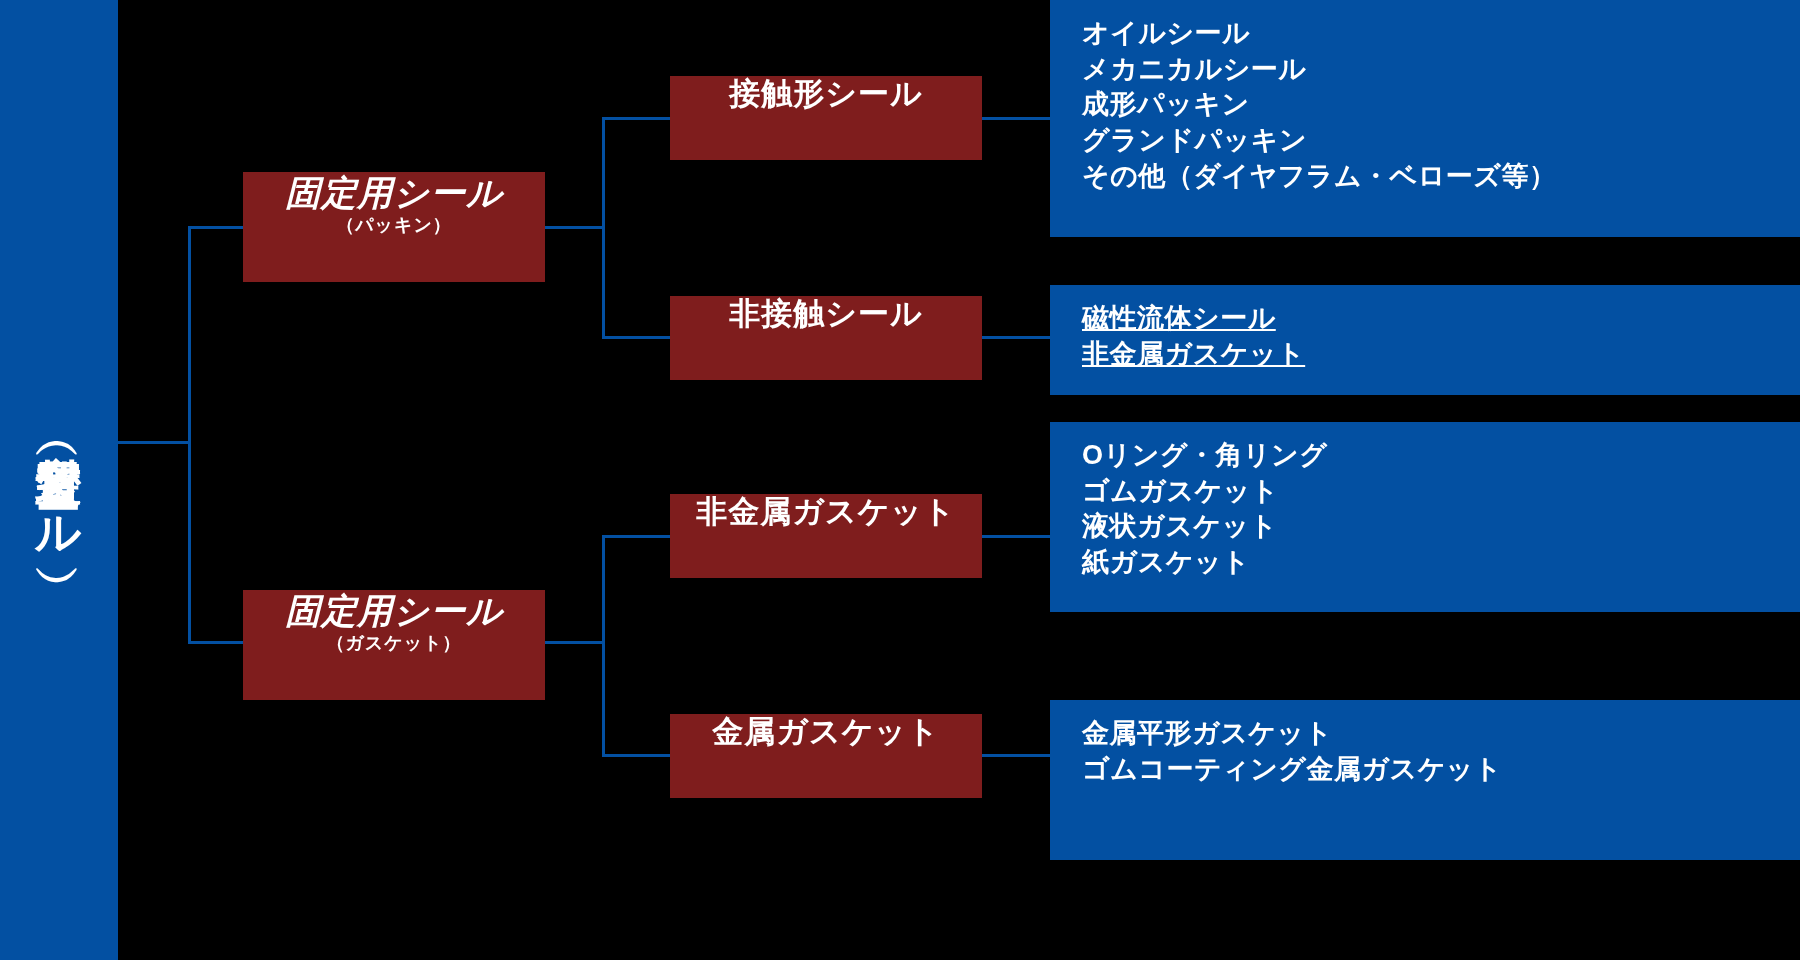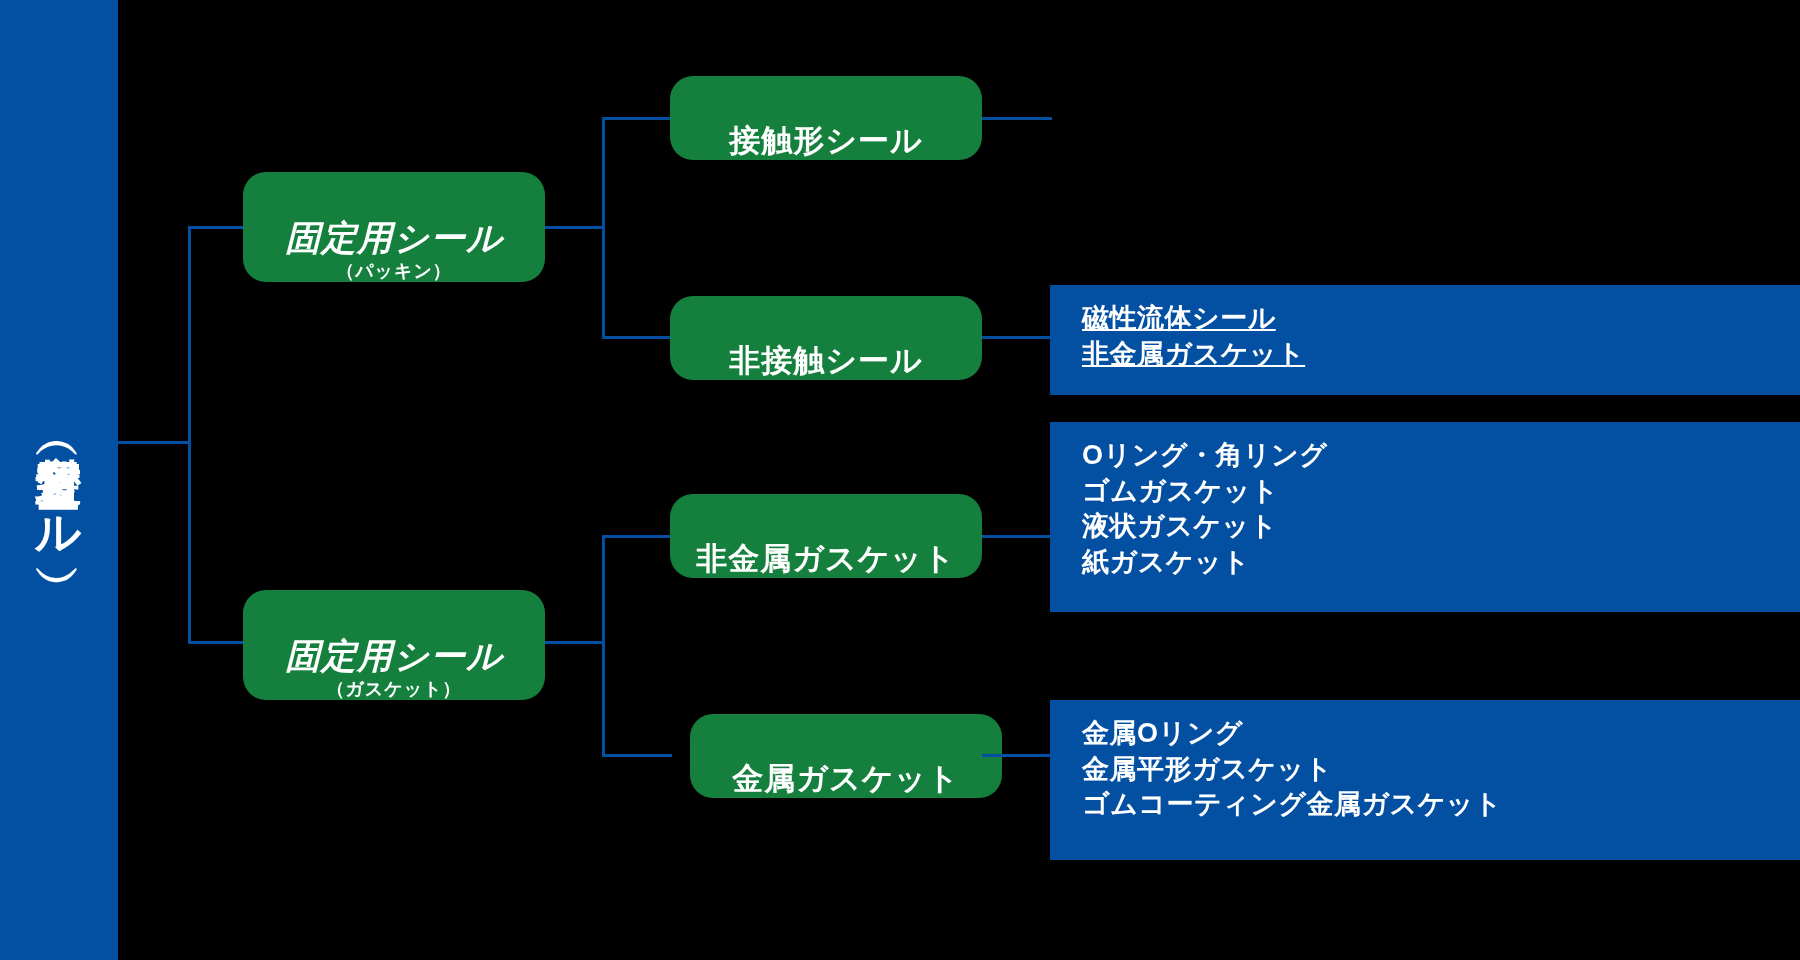--- a/index.html
+++ b/index.html
@@ -40,51 +40,50 @@
     font-weight: bold;
     font-size: 46px;
     line-height: 1.18;
     letter-spacing: 2px;
     white-space: nowrap;
     text-align: center;
   }
   
   .node-box {
     position: absolute;
-    background: #15803d;
+    background: #7f1d1d;
     color: #ffffff;
     font-weight: bold;
     display: flex;
     flex-direction: column;
     align-items: center;
-    justify-content: flex-end;
+    justify-content: flex-start;
     text-align: center;
     line-height: 1.18;
-    border-radius: 23px;
   }
   .lvl2 {
     left: 243px;
     width: 302px;
   }
   .lvl2 .main-line { font-size: 35px; letter-spacing: 1px; font-style: italic; }
   .lvl2 .sub-line  { font-size: 18px; letter-spacing: 1px; margin-top: 2px;}
   .lvl2-a { top: 172px;  height: 110px; }
   .lvl2-b { top: 590px;  height: 110px; }
 
   .lvl3 {
     left: 670px;
     width: 312px;
     height: 84px;
     font-size: 31px;
     letter-spacing: 1px;
   }
   .lvl3-a { top: 76px; }
   .lvl3-b { top: 296px; }
   .lvl3-c { top: 494px; }
-  .lvl3-d { top: 714px; margin-left: 20px; }
+  .lvl3-d { top: 714px; }
 
   
   .leaf-panel {
     position: absolute;
     left: 1050px;
     width: 750px;
     background: #0350a2;
     color: #ffffff;
     font-weight: bold;
     font-size: 27px;
@@ -149,32 +148,38 @@
   </div>
   <div class="node-box lvl3 lvl3-d">
     <span>金属ガスケット</span>
   </div>
 
   <div class="ln ln-h" style="left:982px; top:117px; width:70px;"></div>
   <div class="ln ln-h" style="left:982px; top:336px; width:70px;"></div>
   <div class="ln ln-h" style="left:982px; top:535px; width:70px;"></div>
   <div class="ln ln-h" style="left:982px; top:754px; width:70px;"></div>
 
+  <div class="leaf-panel leaf-a">
+    <span class="leaf-line">オイルシール</span>
+    <span class="leaf-line">メカニカルシール</span>
+    <span class="leaf-line">成形パッキン</span>
+    <span class="leaf-line">グランドパッキン</span>
+    <span class="leaf-line">その他（ダイヤフラム・ベローズ等）</span>
+  </div>
 
   <div class="leaf-panel leaf-b">
     <span class="leaf-line">磁性流体シール</span>
     <span class="leaf-line">非金属ガスケット</span>
   </div>
 
   <div class="leaf-panel leaf-c">
     <span class="leaf-line">Oリング・角リング</span>
     <span class="leaf-line">ゴムガスケット</span>
     <span class="leaf-line">液状ガスケット</span>
     <span class="leaf-line">紙ガスケット</span>
   </div>
 
   <div class="leaf-panel leaf-d">
-    <span class="leaf-line">金属Oリング</span>
     <span class="leaf-line">金属平形ガスケット</span>
     <span class="leaf-line">ゴムコーティング金属ガスケット</span>
   </div>
 
 </div>
 
 </body></html>

